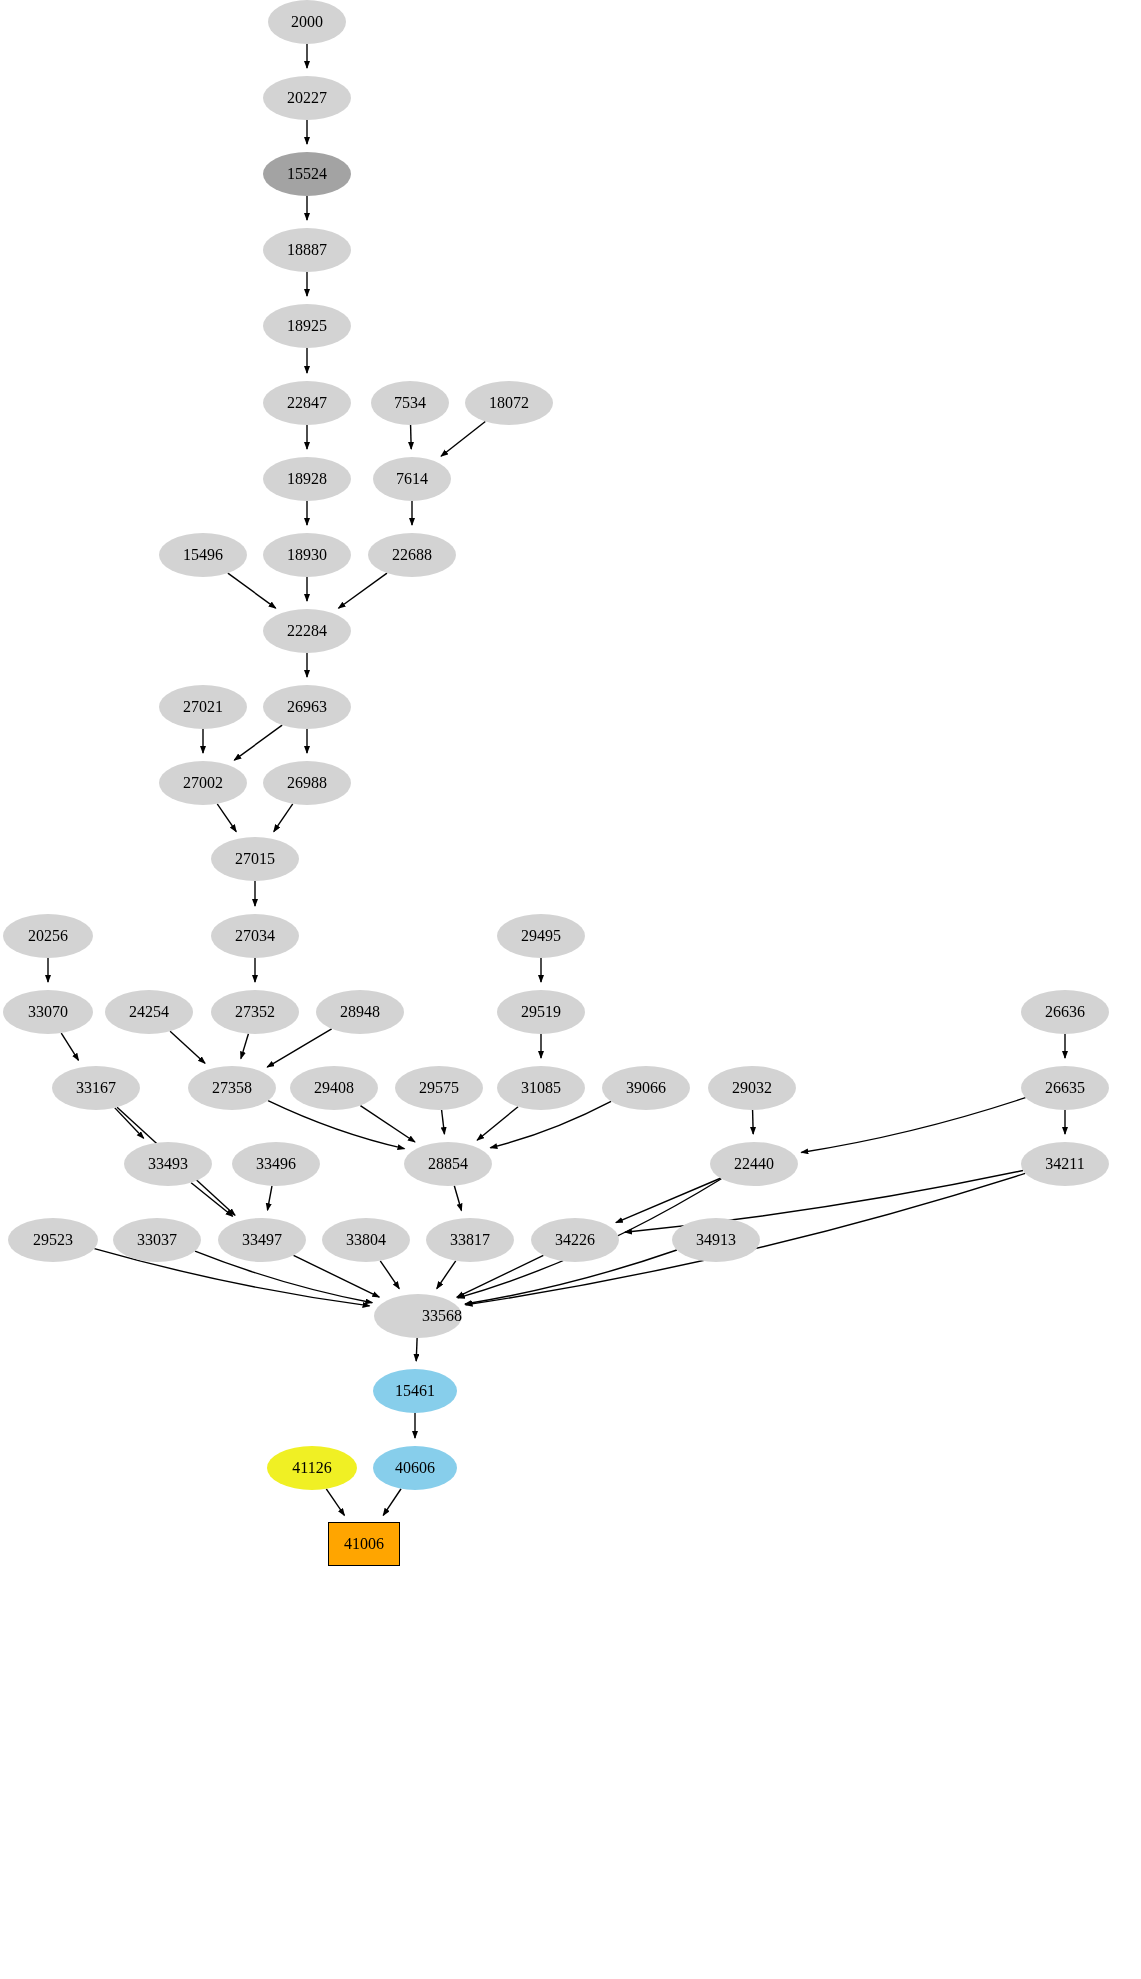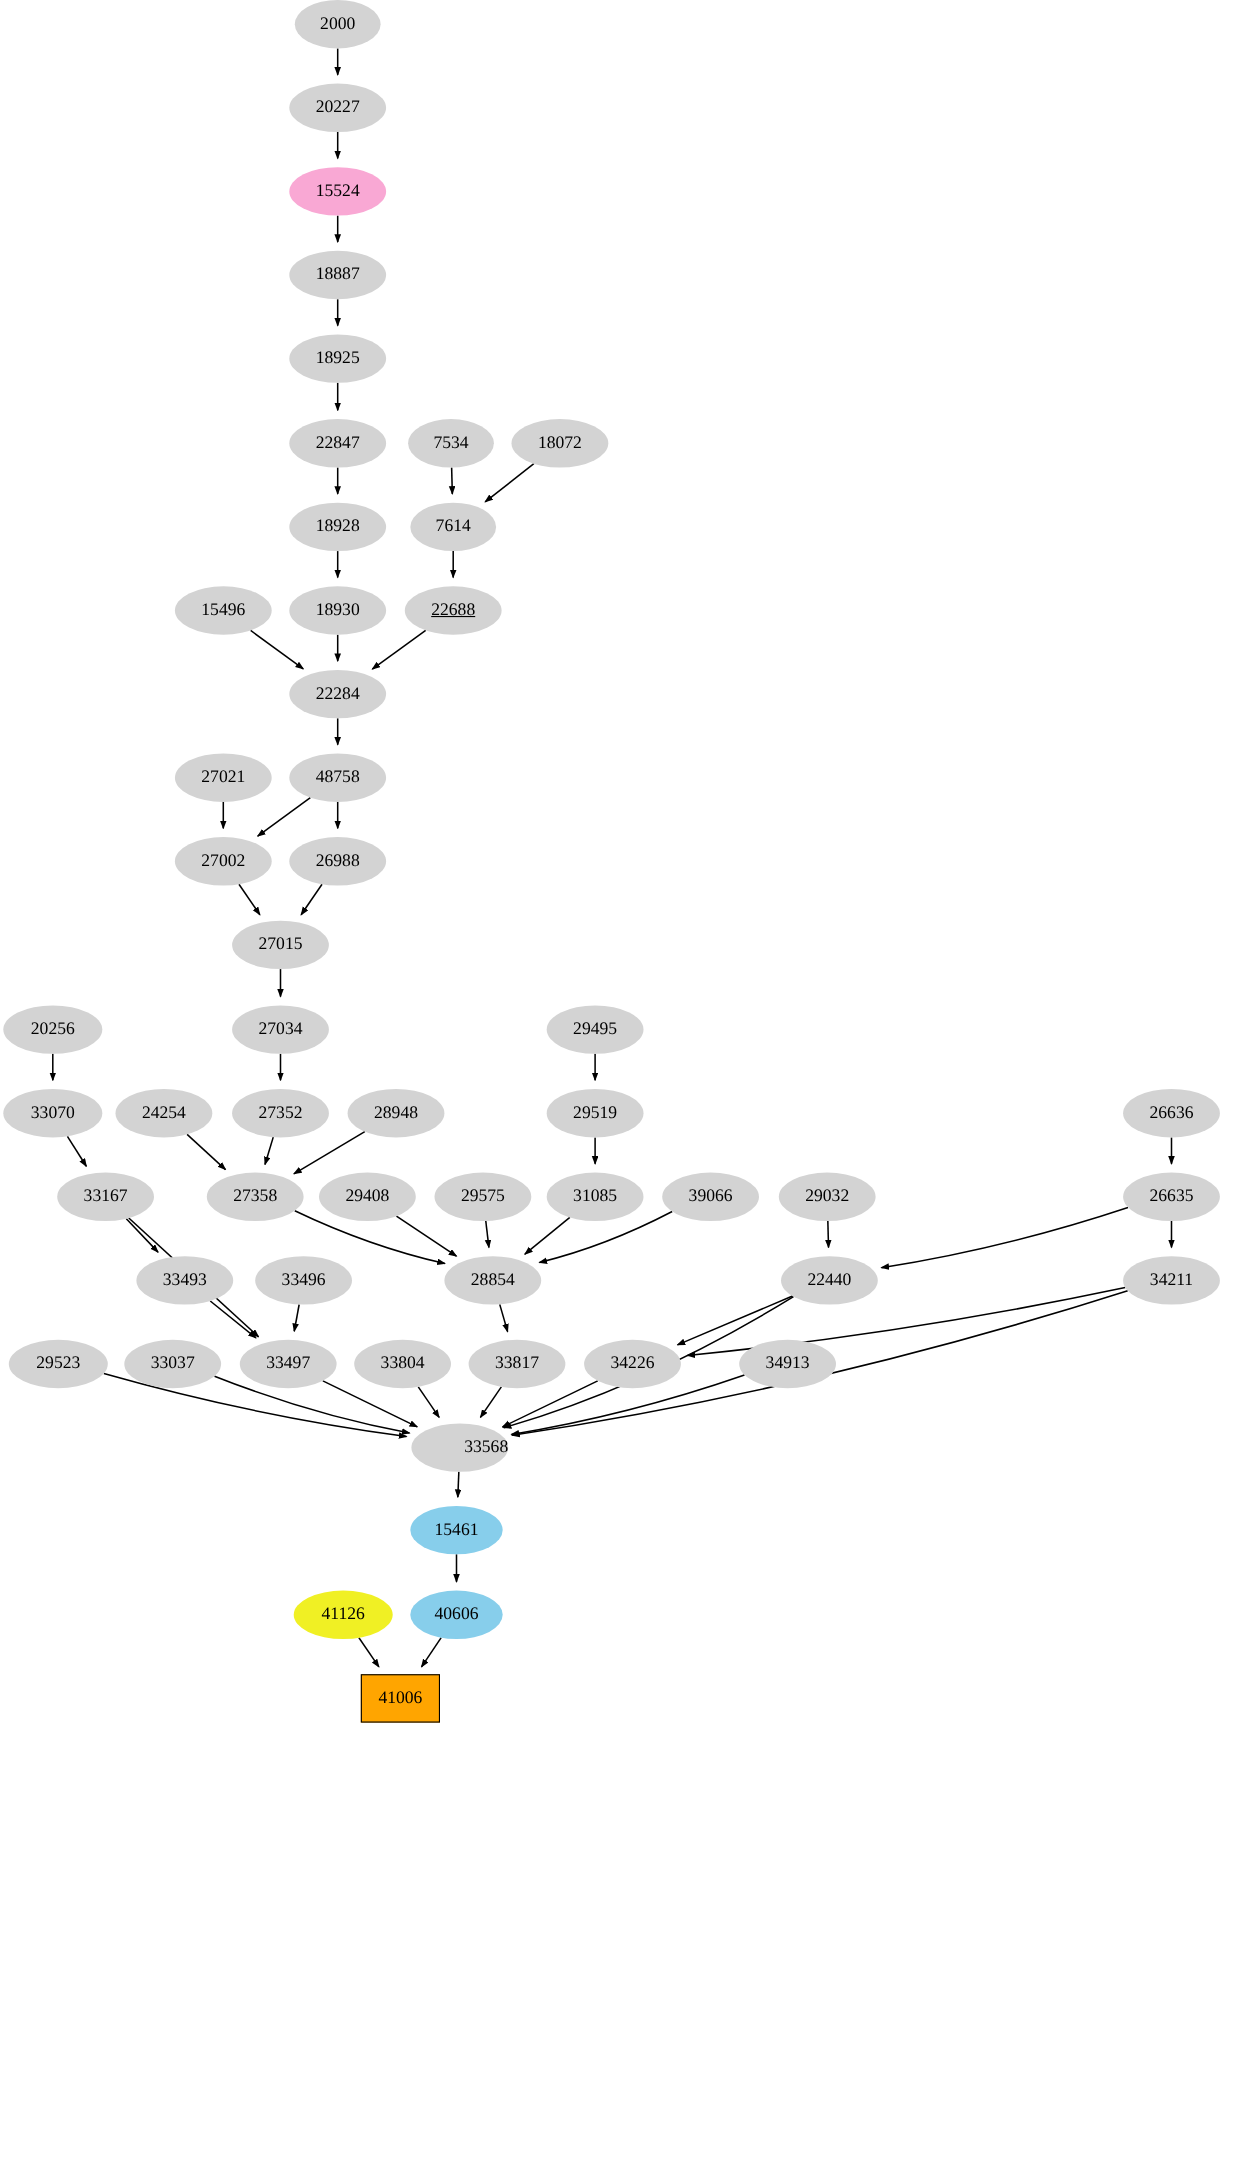--- a/index.html
+++ b/index.html
@@ -120,21 +120,21 @@
       <path d="M326.2751634354779,1488.8637004056984 L344.4298970963167,1515.3975419100013" stroke="#000000" stroke-width="1.4" fill="none" marker-end="url(#arrowhead)"></path>
       <path d="M401.072212982543,1488.7551335946418 L383.22090991363103,1515.3570754228244" stroke="#000000" stroke-width="1.4" fill="none" marker-end="url(#arrowhead)"></path>
     </svg>
   <div id="node-layer">
       <div class="graph-node ellipse" style="left: 268px; top: 0px; width: 78px; height: 44px; background: rgb(211, 211, 211);">
         <span>2000</span>
       </div>
       <div class="graph-node ellipse" style="left: 263px; top: 76px; width: 88px; height: 44px; background: rgb(211, 211, 211);">
         <span>20227</span>
       </div>
-      <div class="graph-node ellipse" style="left: 263px; top: 152px; width: 88px; height: 44px; background: #f9a8d4;">
+      <div class="graph-node ellipse" style="left: 263px; top: 152px; width: 88px; height: 44px; background: #a3a3a3;">
         <span>15524</span>
       </div>
       <div class="graph-node ellipse" style="left: 263px; top: 228px; width: 88px; height: 44px; background: rgb(211, 211, 211);">
         <span>18887</span>
       </div>
       <div class="graph-node ellipse" style="left: 263px; top: 304px; width: 88px; height: 44px; background: rgb(211, 211, 211);">
         <span>18925</span>
       </div>
       <div class="graph-node ellipse" style="left: 263px; top: 381px; width: 88px; height: 44px; background: rgb(211, 211, 211);">
         <span>22847</span>
@@ -150,31 +150,31 @@
       </div>
       <div class="graph-node ellipse" style="left: 373px; top: 457px; width: 78px; height: 44px; background: rgb(211, 211, 211);">
         <span>7614</span>
       </div>
       <div class="graph-node ellipse" style="left: 159px; top: 533px; width: 88px; height: 44px; background: rgb(211, 211, 211);">
         <span>15496</span>
       </div>
       <div class="graph-node ellipse" style="left: 263px; top: 533px; width: 88px; height: 44px; background: rgb(211, 211, 211);">
         <span>18930</span>
       </div>
-      <div class="graph-node ellipse" style="left: 368px; top: 533px; width: 88px; height: 44px; background: rgb(211, 211, 211); text-decoration: underline;">
+      <div class="graph-node ellipse" style="left: 368px; top: 533px; width: 88px; height: 44px; background: rgb(211, 211, 211);">
         <span>22688</span>
       </div>
       <div class="graph-node ellipse" style="left: 263px; top: 609px; width: 88px; height: 44px; background: rgb(211, 211, 211);">
         <span>22284</span>
       </div>
       <div class="graph-node ellipse" style="left: 159px; top: 685px; width: 88px; height: 44px; background: rgb(211, 211, 211);">
         <span>27021</span>
       </div>
       <div class="graph-node ellipse" style="left: 263px; top: 685px; width: 88px; height: 44px; background: rgb(211, 211, 211);">
-        <span>48758</span>
+        <span>26963</span>
       </div>
       <div class="graph-node ellipse" style="left: 159px; top: 761px; width: 88px; height: 44px; background: rgb(211, 211, 211);">
         <span>27002</span>
       </div>
       <div class="graph-node ellipse" style="left: 263px; top: 761px; width: 88px; height: 44px; background: rgb(211, 211, 211);">
         <span>26988</span>
       </div>
       <div class="graph-node ellipse" style="left: 211px; top: 837px; width: 88px; height: 44px; background: rgb(211, 211, 211);">
         <span>27015</span>
       </div>

